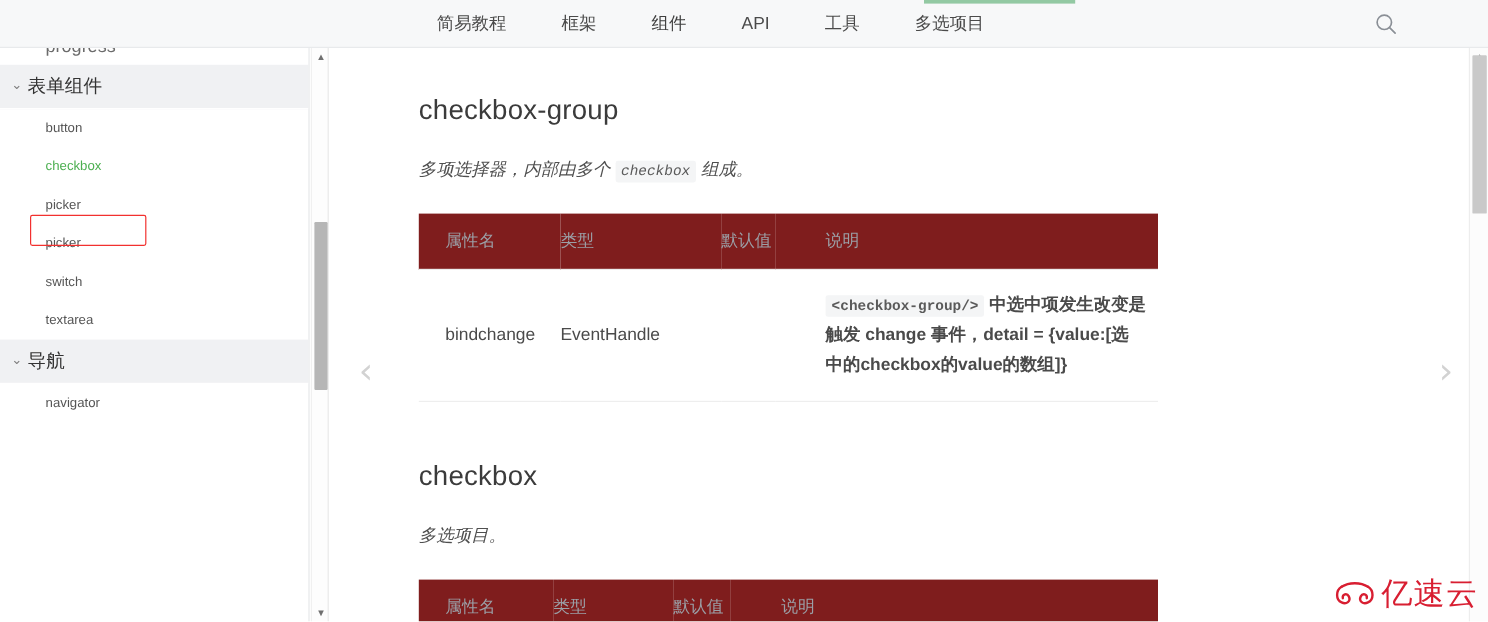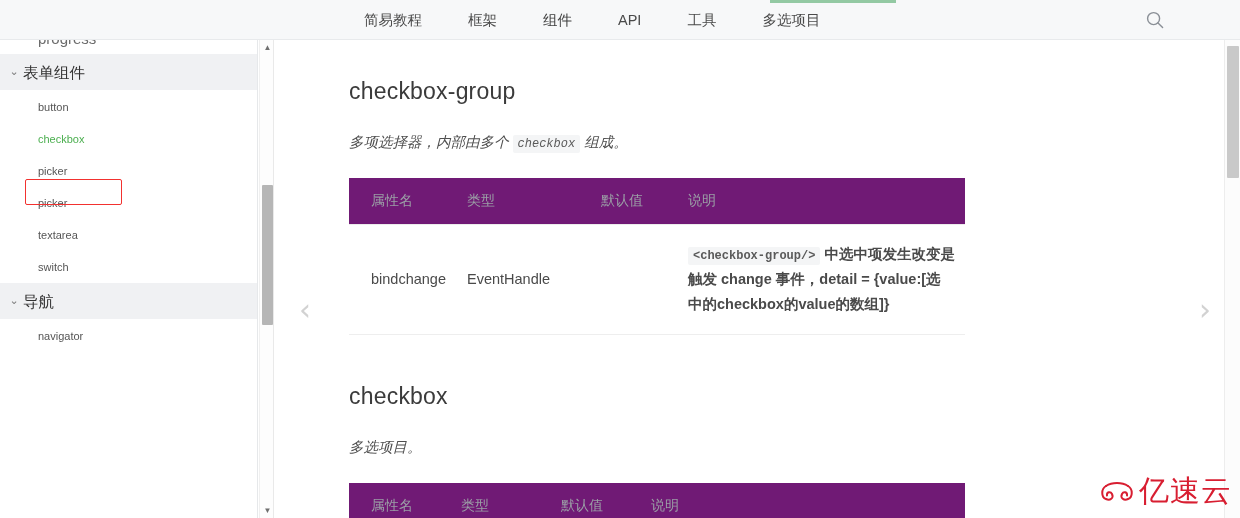--- a/index.html
+++ b/index.html
@@ -148,21 +148,21 @@
   }
   code.inl {
     font-family: "Liberation Mono", "DejaVu Sans Mono", monospace;
     font-size: 12px; background: #f4f5f6; color: #5a5a5a;
     padding: 2px 5px; border-radius: 2px;
   }
   table.api {
     width: 100%; border-collapse: collapse; margin-bottom: 6px;
   }
   table.api thead th {
-    background: #701a75;
+    background: #7f1d1d;
     color: #9b9fa6; font-weight: normal; font-size: 14px;
     text-align: left; padding: 14px 0 14px 0;
     border-bottom: 1px solid #ececec;
   }
   table.api tbody td {
     font-size: 14.5px; color: #4a4a4a;
     padding: 17px 10px 17px 0;
     vertical-align: middle;
     border-bottom: 1px solid #eeeeee;
     line-height: 1.72;
@@ -192,21 +192,21 @@
   .chev.right { right: 22px; }
 
   
   .watermark {
     position: absolute; right: 8px; bottom: 6px;
     display: flex; align-items: center; gap: 5px;
     color: #d81e31; font-size: 22px;
     z-index: 50;
     pointer-events: none;
   }
-  .wm-text { font-size: 30px; letter-spacing: 1px; color: #d81e31; }
+  .wm-text { font-size: 26px; letter-spacing: 1px; color: #d81e31; }
 </style>
 </head>
 <body>
 
 <div class="page">
 
   <div class="progress-track">
     <div class="progress-fill"></div>
   </div>
 
@@ -233,22 +233,22 @@
     </div>
     <div class="side-list" id="sidebar-list">
         <div class="group-head">
           <span class="caret">⌄</span>
           <span>表单组件</span>
         </div>
         <div class="side-item"><span>button</span></div>
         <div class="side-item active"><span>checkbox</span></div>
         <div class="side-item"><span>picker</span></div>
         <div class="side-item"><span>picker</span></div>
+        <div class="side-item"><span>switch</span></div>
         <div class="side-item"><span>textarea</span></div>
-        <div class="side-item"><span>switch</span></div>
         <div class="group-head">
           <span class="caret">⌄</span>
           <span>导航</span>
         </div>
         <div class="side-item"><span>navigator</span></div>
       </div>
     <div class="annot-box"></div>
   </div>
 
   <div class="sb-track">

